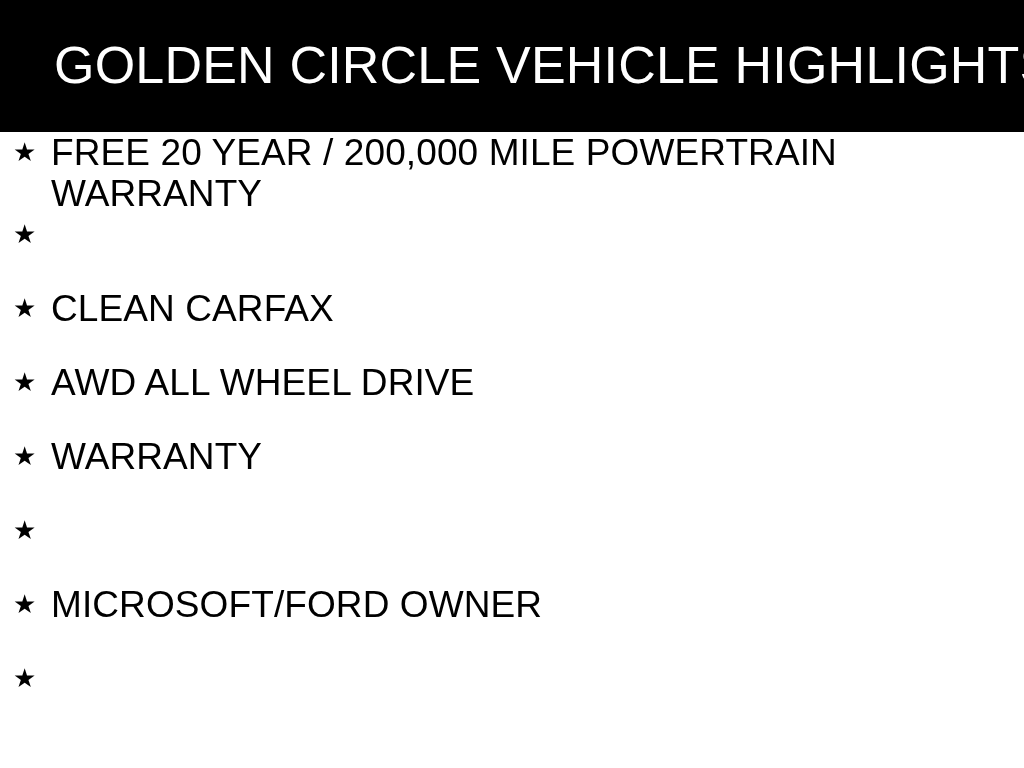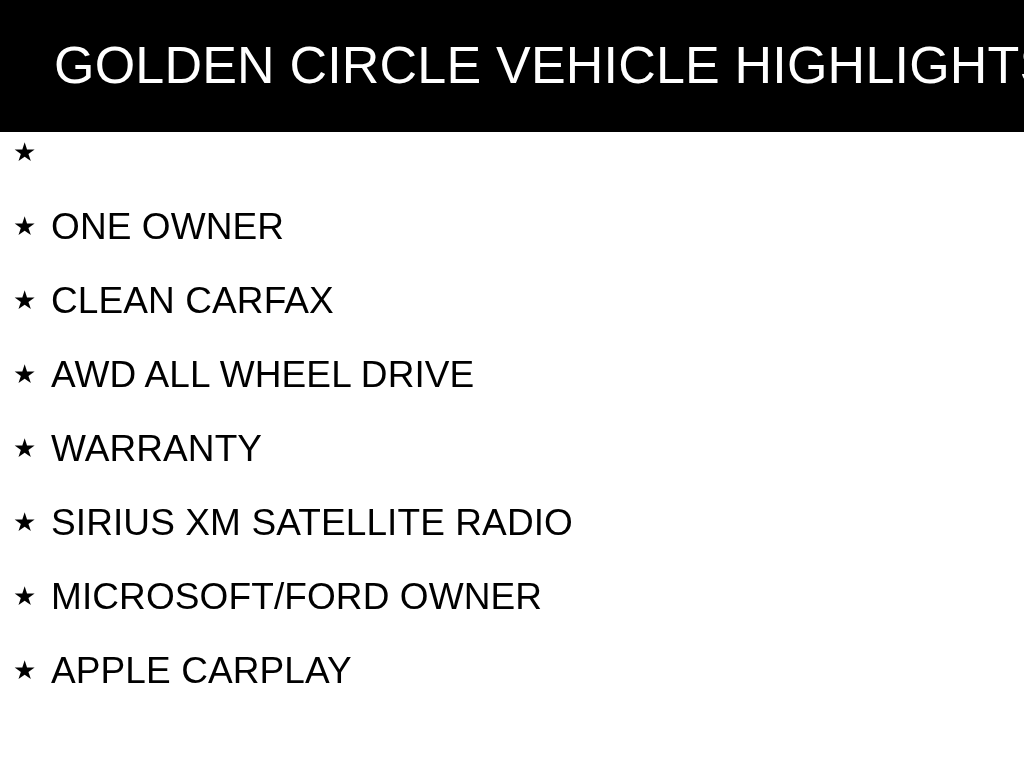--- a/index.html
+++ b/index.html
@@ -94,52 +94,50 @@
 <div class="slide">
 
   <div class="header-banner">
     <h1 class="header-title">GOLDEN CIRCLE VEHICLE HIGHLIGHTS</h1>
   </div>
 
   <ul class="highlights-list">
 
     <li class="highlight-item">
       <span class="star-icon">★</span>
+      <span class="highlight-text">FREE 20 YEAR / 200,000 MILE POWERTRAIN WARRANTY</span>
     </li>
 
     <li class="highlight-item">
       <span class="star-icon">★</span>
-      <span class="highlight-text">ONE OWNER</span>
     </li>
 
     <li class="highlight-item">
       <span class="star-icon">★</span>
       <span class="highlight-text">CLEAN CARFAX</span>
     </li>
 
     <li class="highlight-item">
       <span class="star-icon">★</span>
       <span class="highlight-text">AWD ALL WHEEL DRIVE</span>
     </li>
 
     <li class="highlight-item">
       <span class="star-icon">★</span>
       <span class="highlight-text">WARRANTY</span>
     </li>
 
     <li class="highlight-item">
       <span class="star-icon">★</span>
-      <span class="highlight-text">SIRIUS XM SATELLITE RADIO</span>
     </li>
 
     <li class="highlight-item">
       <span class="star-icon">★</span>
       <span class="highlight-text">MICROSOFT/FORD OWNER</span>
     </li>
 
     <li class="highlight-item">
       <span class="star-icon">★</span>
-      <span class="highlight-text">APPLE CARPLAY</span>
     </li>
 
   </ul>
 
 </div>
 
 </body></html>

